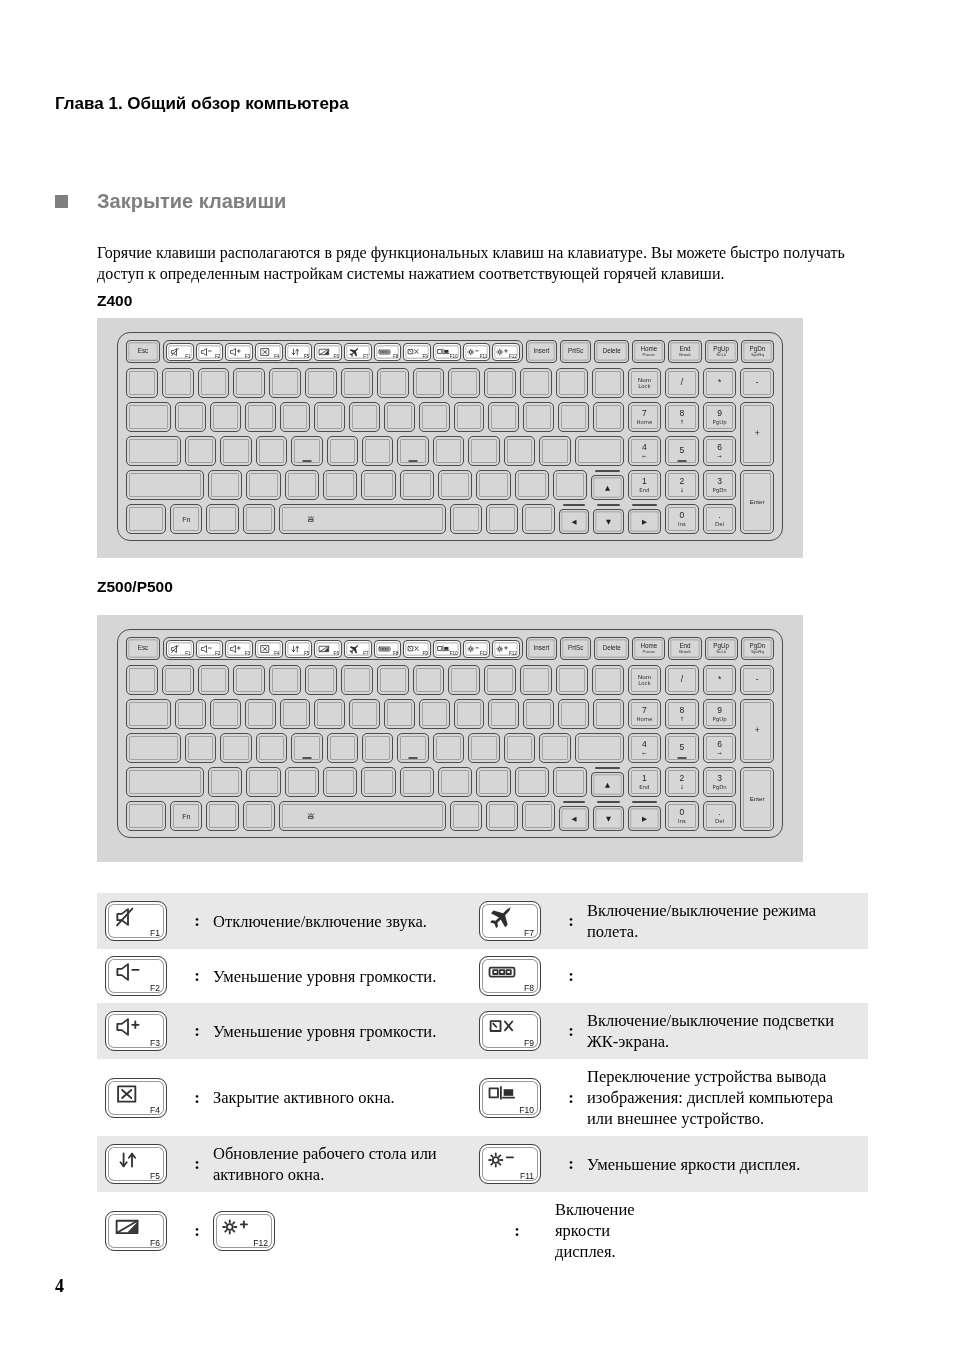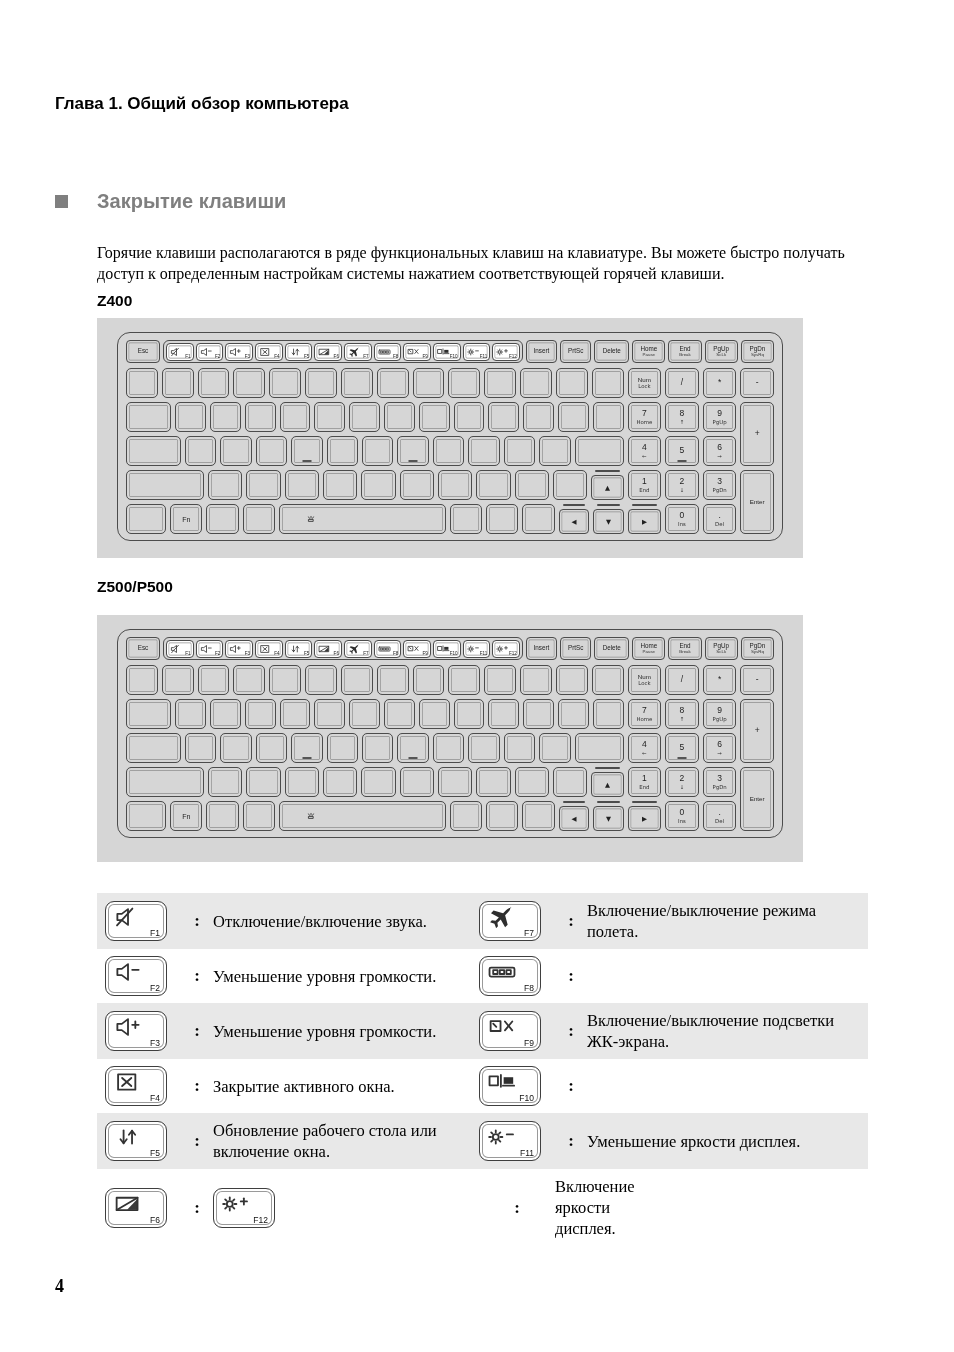--- a/index.html
+++ b/index.html
@@ -874,37 +874,38 @@
                 <rect x="1.2" y="2.9" width="4.6" height="4.9"></rect>
                 <line x1="7.4" y1="2.2" x2="7.4" y2="8.6"></line>
                 <rect x="8.9" y="3.4" width="5.2" height="3.6" style="fill:#2e2e2e;stroke:none"></rect>
                 <line x1="8.5" y1="8" x2="14.6" y2="8"></line>
               </svg>
             </span>
             <span class="flab">F10</span>
           </div>
         </div>
         <div class="hk-colon">:</div>
+        <div class="hk-desc">Переключение устройства вывода изображения: дисплей компьютера или внешнее устройство.</div>
       </div>
       <div class="hk-row alt">
         <div class="hk-keywrap">
           <div class="hk-key">
             <span class="ico">
               <svg viewBox="0 0 16 12">
                 <path d="M5.6 2.4v7"></path>
                 <path d="M3.9 7.2l1.7 2.2 1.7-2.2"></path>
                 <path d="M10.2 9.6v-7"></path>
                 <path d="M8.5 4.8l1.7-2.2 1.7 2.2"></path>
               </svg>
             </span>
             <span class="flab">F5</span>
           </div>
         </div>
         <div class="hk-colon">:</div>
-        <div class="hk-desc">Обновление рабочего стола или включение окна.</div>
+        <div class="hk-desc">Обновление рабочего стола или активного окна.</div>
         <div class="hk-keywrap">
           <div class="hk-key">
             <span class="ico">
               <svg viewBox="0 0 16 12">
                 <circle cx="4.6" cy="6" r="1.6"></circle>
                 <line x1="4.6" y1="2.4" x2="4.6" y2="3.4"></line>
                 <line x1="4.6" y1="8.6" x2="4.6" y2="9.6"></line>
                 <line x1="1" y1="6" x2="2" y2="6"></line>
                 <line x1="7.2" y1="6" x2="8.2" y2="6"></line>
                 <line x1="2.1" y1="3.5" x2="2.8" y2="4.2"></line>

